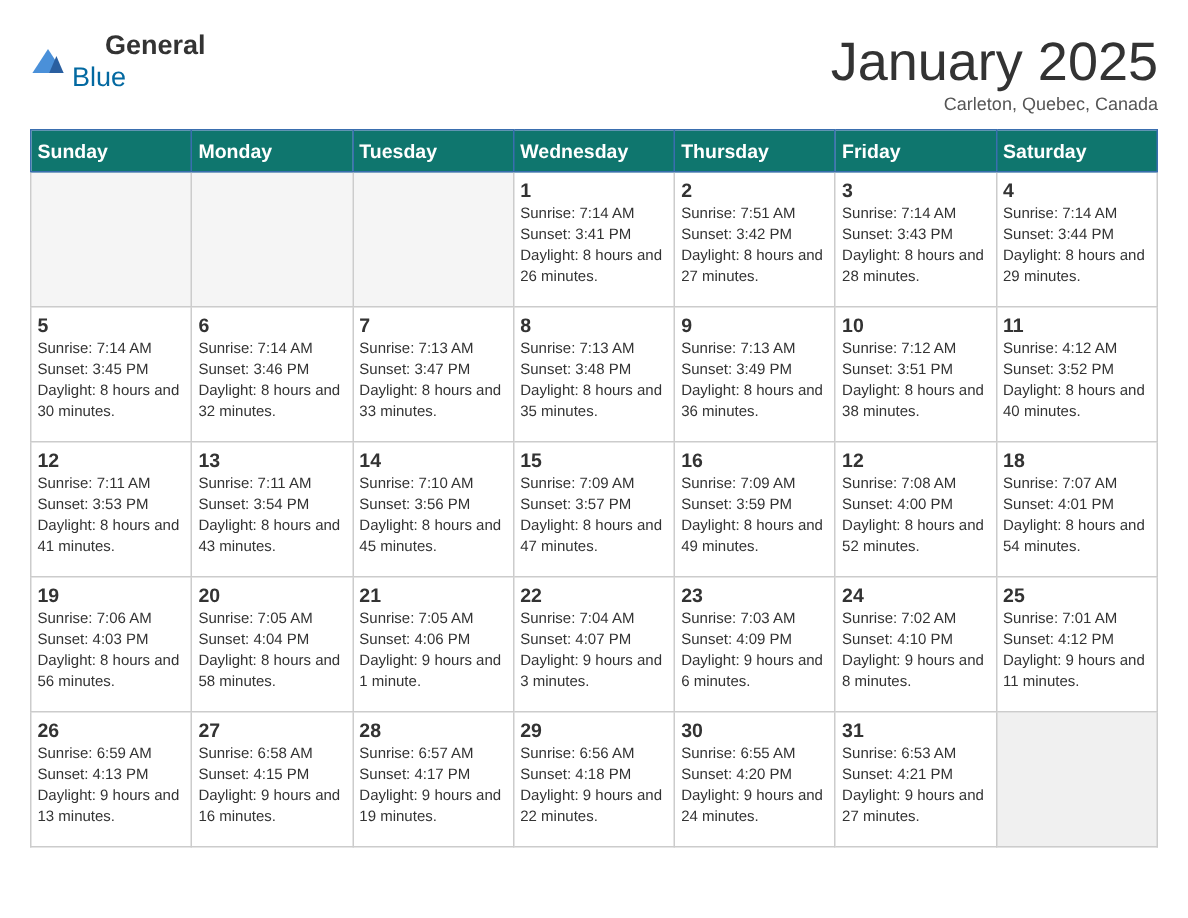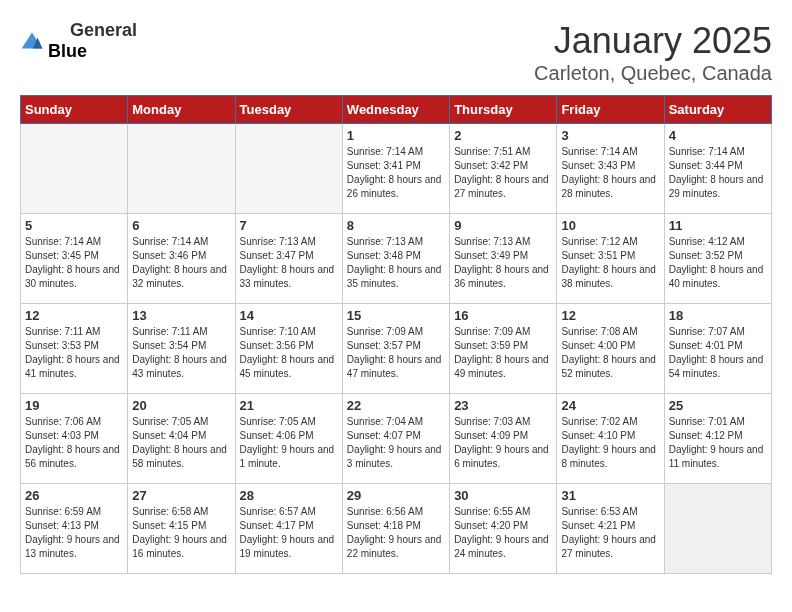--- a/index.html
+++ b/index.html
@@ -22,46 +22,46 @@
       gap: 4px;
     }
     .logo-text-general {
       font-size: 18px;
       font-weight: bold;
       color: #333;
       margin-left: 22px;
     }
     .logo-text-blue {
       font-size: 18px;
-      font-weight: bold;
-      color: #000000;
+      font-weight: normal;
+      color: #0369a1;
     }
     .logo-icon {
       width: 24px;
       height: 20px;
     }
     .title-area {
       text-align: right;
     }
     .month-title {
       font-size: 36px;
       font-weight: normal;
       color: #333;
     }
     .location-title {
-      font-size: 20px;
+      font-size: 12px;
       color: #555;
     }
     table {
       width: 100%;
       border-collapse: collapse;
       table-layout: fixed;
     }
     th {
-      background-color: #b91c1c;
+      background-color: #0f766e;
       color: white;
       font-size: 13px;
       padding: 6px 4px;
       text-align: left;
       border: 1px solid #3a6eaf;
     }
     td {
       border: 1px solid #ccc;
       vertical-align: top;
       padding: 4px;

